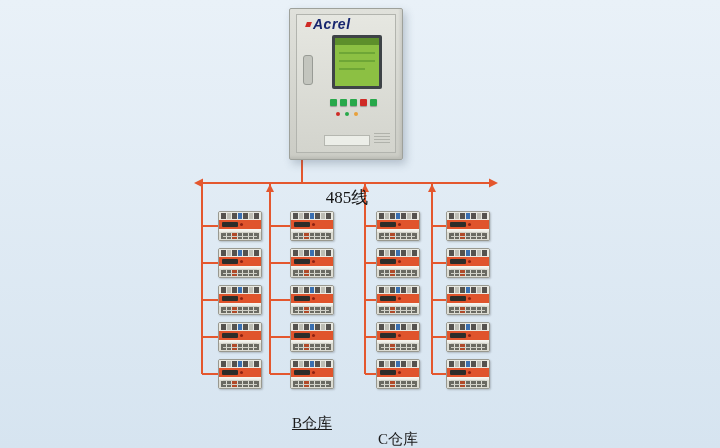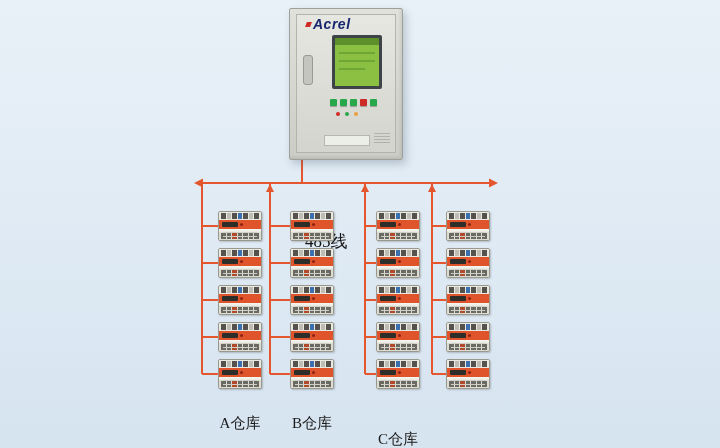--- a/index.html
+++ b/index.html
@@ -33,22 +33,22 @@
   .b.g{background:var(--btn-green,#27a84a);} .b.r{background:var(--btn-red,#cf2b26);}
   .ind-row{position:absolute;left:46px;top:103px;display:flex;gap:5px;}
   .ind-row .d{width:4px;height:4px;border-radius:50%;display:inline-block;}
   .d.r{background:#cf2b26;} .d.g{background:#27a84a;} .d.y{background:#e8a13c;}
   .plate{position:absolute;left:34px;top:126px;width:44px;height:9px;background:#eceee8;
     border:1px solid #b5b7b0;}
   .vent{position:absolute;left:84px;top:124px;width:16px;height:12px;
     background:repeating-linear-gradient(180deg,#b0b2ab 0 1px,transparent 1px 3px);}
   
   #wires{position:absolute;left:0;top:0;width:720px;height:448px;}
-  .bus-label{position:absolute;left:305px;top:186px;width:84px;text-align:left;
-    font:17px "Liberation Serif",serif;color:#141414;margin-top:44px;}
+  .bus-label{position:absolute;left:305px;top:186px;width:84px;text-align:center;
+    font:17px "Liberation Serif",serif;color:#141414;}
   
   .device{position:absolute;width:44px;height:30px;background:#f5f5f0;border:1px solid #98988f;
     border-radius:2px;box-shadow:1px 1px 2px rgba(0,0,0,.2);display:flex;flex-direction:column;
     overflow:hidden;box-sizing:border-box;}
   .dev-top{height:6px;background:#e9e9e2;display:flex;gap:1px;padding:1px 2px;}
   .dev-top i{flex:1;background:#55524e;}
   .dev-top i:nth-child(2),.dev-top i:nth-child(6){background:#bdbdb4;}
   .dev-top i:nth-child(4){background:#3a6fb0;}
   .dev-mid{height:9px;background:var(--stripe,#e0542c);display:flex;align-items:center;gap:2px;padding:0 3px;}
   .dev-win{width:16px;height:5px;background:#2d2d2a;border-radius:1px;display:inline-block;}
@@ -268,21 +268,20 @@
       <div class="dev-bot">
         <i></i>
         <i></i>
         <i></i>
         <i></i>
         <i></i>
         <i></i>
         <i></i>
       </div>
     </div>
-    <div class="col-label" style="left: 198px;">A仓库</div>
     <div class="device" style="left: 290px; top: 211px;">
       <div class="dev-top">
         <i></i>
         <i></i>
         <i></i>
         <i></i>
         <i></i>
         <i></i>
         <i></i>
       </div>
@@ -409,21 +408,21 @@
       <div class="dev-bot">
         <i></i>
         <i></i>
         <i></i>
         <i></i>
         <i></i>
         <i></i>
         <i></i>
       </div>
     </div>
-    <div class="col-label" style="left: 270px;">B仓库</div>
+    <div class="col-label" style="left: 270px; text-decoration: underline;">B仓库</div>
     <div class="device" style="left: 376px; top: 211px;">
       <div class="dev-top">
         <i></i>
         <i></i>
         <i></i>
         <i></i>
         <i></i>
         <i></i>
         <i></i>
       </div>

